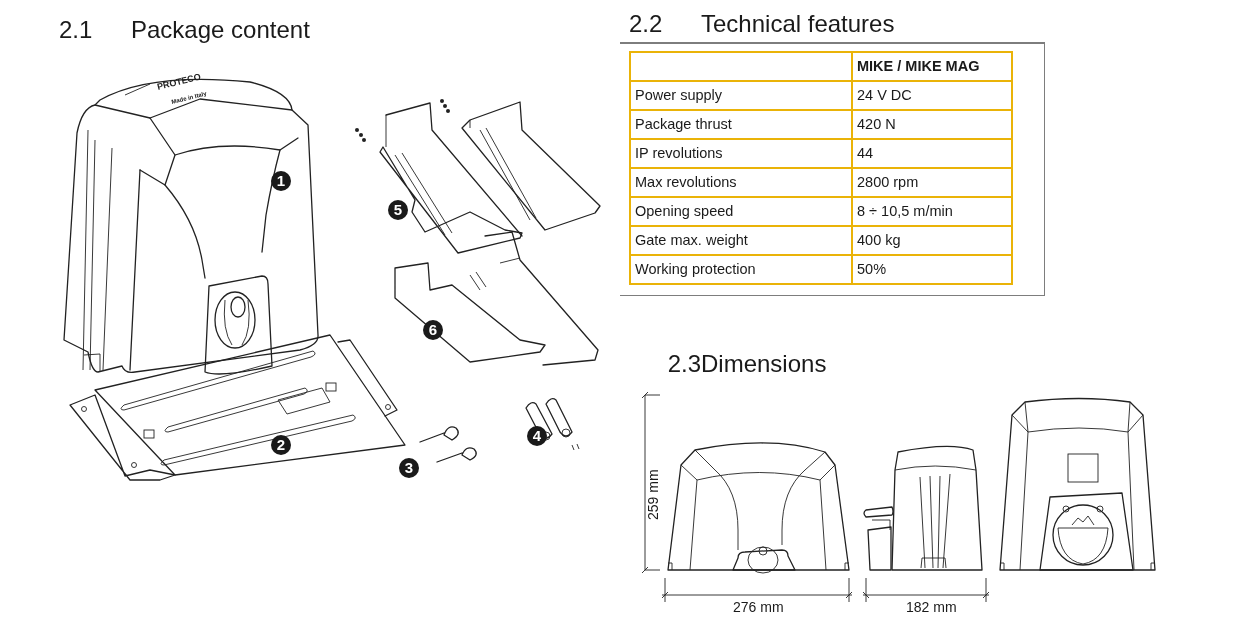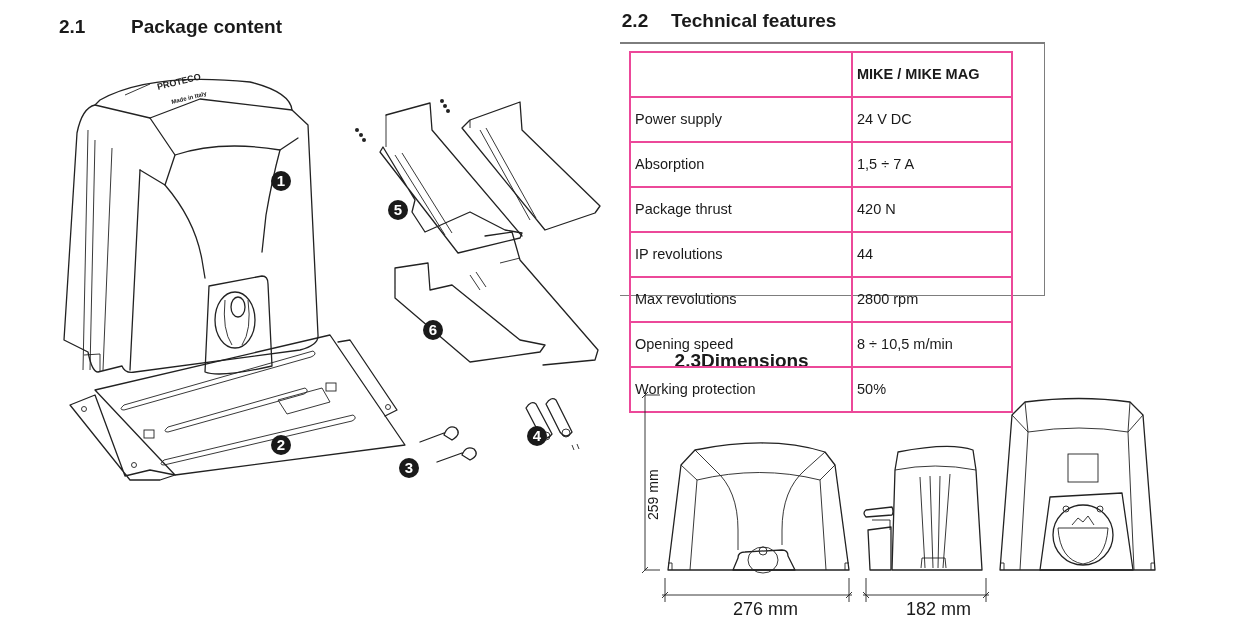--- a/index.html
+++ b/index.html
@@ -1,37 +1,37 @@
 <!DOCTYPE html>
 <html><head>
 <meta charset="utf-8">
 <style>
   html,body{margin:0;padding:0;background:#fff;}
   body{width:1235px;height:626px;position:relative;overflow:hidden;font-family:"Liberation Sans",sans-serif;color:#1a1a1a;}
-  .h{position:absolute;font-weight:bold;font-size:19px;white-space:nowrap;}
+  .h{position:absolute;font-weight:normal;font-size:24px;white-space:nowrap;}
   .h .num{display:inline-block;width:72px;}
   svg{position:absolute;overflow:visible;}
   .ln{fill:none;stroke:#222;stroke-width:1.3;stroke-linejoin:round;stroke-linecap:round;}
   .ln2{fill:none;stroke:#222;stroke-width:0.9;}
   .badge{position:absolute;width:20px;height:20px;border-radius:50%;background:#1a1a1a;color:#fff;font-weight:bold;font-size:15px;line-height:20px;text-align:center;}
   .gbox{position:absolute;left:620px;top:42px;width:425px;height:254px;border-top:2px solid #7d7d7d;border-right:1px solid #7d7d7d;border-bottom:1px solid #7d7d7d;box-sizing:border-box;}
   table.spec{position:absolute;left:629px;top:51px;width:384px;border-collapse:collapse;font-family:"Liberation Sans",sans-serif;font-size:14.5px;}
-  table.spec td{border:2px solid #ec4899;height:19px;padding:12px 4px;line-height:19px;white-space:nowrap;transform-origin:left;}
+  table.spec td{border:2px solid #eab308;height:19px;padding:4px 4px;line-height:19px;white-space:nowrap;transform-origin:left;}
   table.spec td.c1{width:212px;}
   table.spec td.hd{font-weight:bold;}
-  .dim{position:absolute;font-size:18px;white-space:nowrap;}
+  .dim{position:absolute;font-size:14px;white-space:nowrap;}
   .vdim{position:absolute;font-size:14px;white-space:nowrap;transform:rotate(-90deg);transform-origin:left top;}
 </style>
 </head>
 <body>
 
 <div class="h" style="left:59px;top:16px;">
   <span class="num">2.1</span><span>Package content</span>
 </div>
-<div class="h" style="left:599px;top:10px;text-align:center;">
+<div class="h" style="left:629px;top:10px;">
   <span class="num">2.2</span><span>Technical features</span>
 </div>
 <div class="h" style="left:629px;top:350px;text-align:right;">
   <span class="num">2.3</span><span>Dimensions</span>
 </div>
 
 <svg style="left:0;top:0;" width="620" height="626">
   <g>
     <path class="ln" d="M64,340 L77,133 Q82,108 95,105 L100,100 Q150,72 250,82 Q290,92 292,110 L308,125 L318,335 Q319,345 300,350 L135,372 Q125,374 122,366 L98,372 Q92,372 88,352 Z"></path>
     <path class="ln" d="M95,105 L150,118 L200,99 L292,110"></path>
@@ -114,38 +114,38 @@
   <tbody>
       <tr>
     <td class="c1 hd"></td>
     <td class="hd">MIKE / MIKE MAG</td>
   </tr>
   <tr>
         <td class="c1">Power supply</td>
         <td>24 V DC</td>
       </tr>
   <tr>
-        <td class="c1">Absorption</td>
-        <td>1,5 ÷ 7 A</td>
-      </tr>
-  <tr>
         <td class="c1">Package thrust</td>
         <td>420 N</td>
       </tr>
   <tr>
         <td class="c1">IP revolutions</td>
         <td>44</td>
       </tr>
   <tr>
         <td class="c1">Max revolutions</td>
         <td>2800 rpm</td>
       </tr>
   <tr>
         <td class="c1">Opening speed</td>
         <td>8 ÷ 10,5 m/min</td>
+      </tr>
+  <tr>
+        <td class="c1">Gate max. weight</td>
+        <td>400 kg</td>
       </tr>
   <tr>
         <td class="c1">Working protection</td>
         <td>50%</td>
       </tr>
 </tbody>
   </table>
 
 <svg style="left:620px;top:380px;" width="615" height="246">
 

